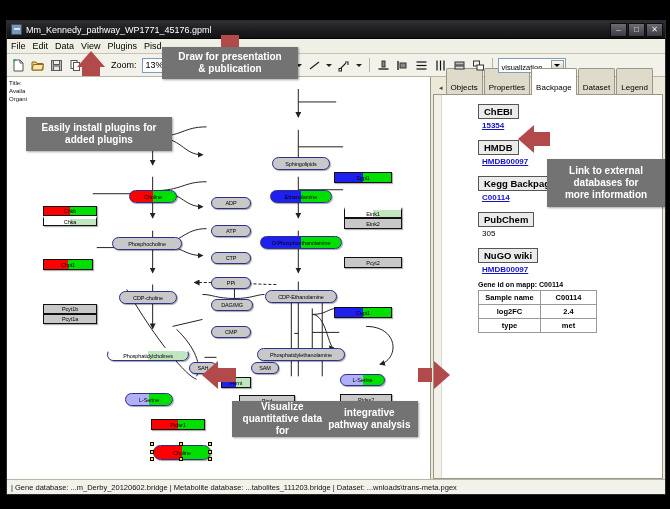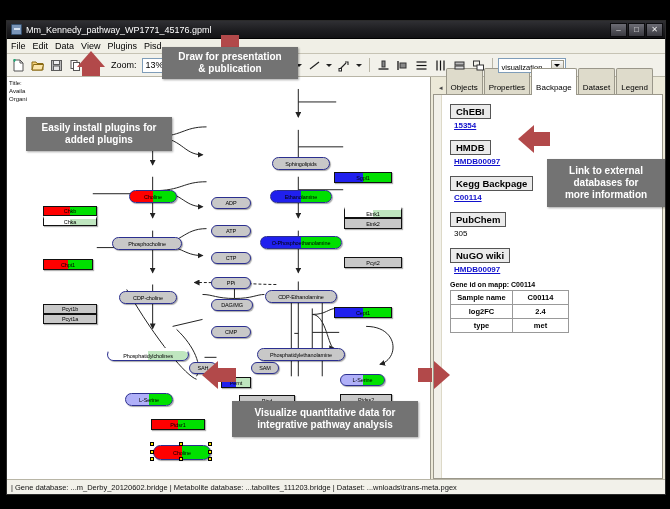--- a/index.html
+++ b/index.html
@@ -134,21 +134,21 @@
     font-size: 8px; padding: 13px 4px 1px 4px;
     background: #dedbcb; border: 1px solid #9a978a; border-bottom: none;
     border-radius: 2px 2px 0 0; color: #000; line-height: 11px;
   }
   .tab.active { background: #fff; padding-bottom: 2px; position: relative; top: 1px; font-weight: normal;}
   .panel-box {
     flex: 1; background: #fff; border: 1px solid #9a978a;
     display: flex; min-height: 0; overflow: hidden;
   }
   .panel-scroll { width: 8px; background: #f2f1ea; border-right: 1px solid #ddd9c8; }
-  .panel-content { flex: 1; padding: 6px 8px; overflow: hidden; position: relative; }
+  .panel-content { flex: 1; padding: 6px 8px; overflow: hidden; position: relative; margin-left: 28px; }
   .db-head {
     display: inline-block; font-size: 9.5px; font-weight: bold; color: #000;
     background: #ebebeb; border: 1px solid #555; padding: 1px 5px; margin-bottom: 2px;
   }
   .db-link {
     font-size: 8px; color: #1111cc; text-decoration: underline;
     display: block; margin: 0 0 7px 4px; font-weight: bold;
   }
   .db-plain { font-size: 8px; color: #000; display: block; margin: 0 0 7px 4px; }
   .expr-title { font-size: 9.5px; font-weight: bold; margin: 2px 0 6px 0; }
@@ -608,21 +608,21 @@
   <div class="arrow-up" style="left:77px; top:51px;"></div>
 
   <div class="callout" style="left:547px; top:115px; width:118px; height:48px; font-size:10px; flex-direction:column;">
     <div>Link  to external</div>
     <div>databases  for</div>
     <div>more information</div>
   </div>
   <div class="arrow-stem" style="left:534px; top:132px; width:16px; height:14px;"></div>
   <div class="arrow-left" style="left:518px; top:125px;"></div>
 
-  <div class="callout" style="left:232px; top:357px; width:186px; height:36px; font-size:10px; flex-direction:column;">
+  <div class="callout" style="left:232px; top:357px; width:186px; height:36px; font-size:10px; flex-direction:row;">
     <div>Visualize quantitative data  for</div>
     <div>integrative pathway analysis</div>
   </div>
   <div class="arrow-stem" style="left:218px; top:368px; width:18px; height:14px;"></div>
   <div class="arrow-left" style="left:202px; top:361px;"></div>
   <div class="arrow-stem" style="left:418px; top:368px; width:14px; height:14px;"></div>
   <div class="arrow-left" style="left:434px; top:361px; transform:rotate(180deg);"></div>
 
 </div>
 

